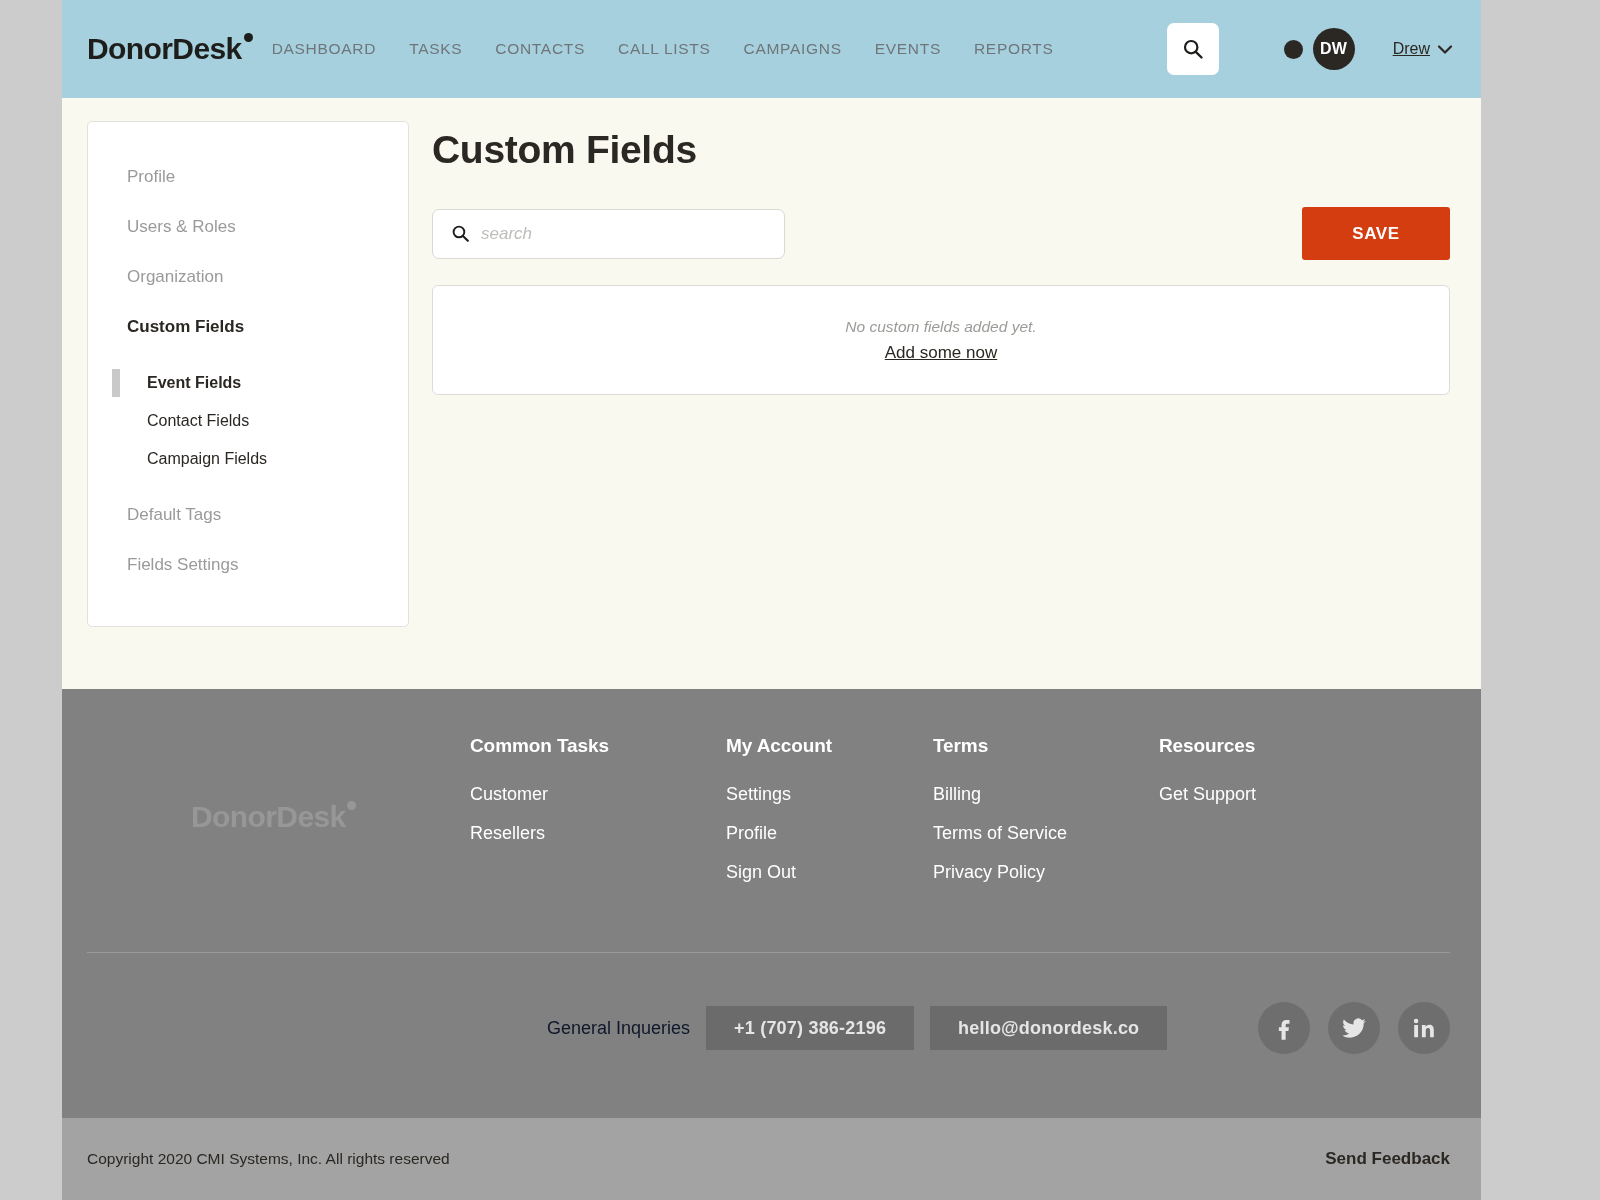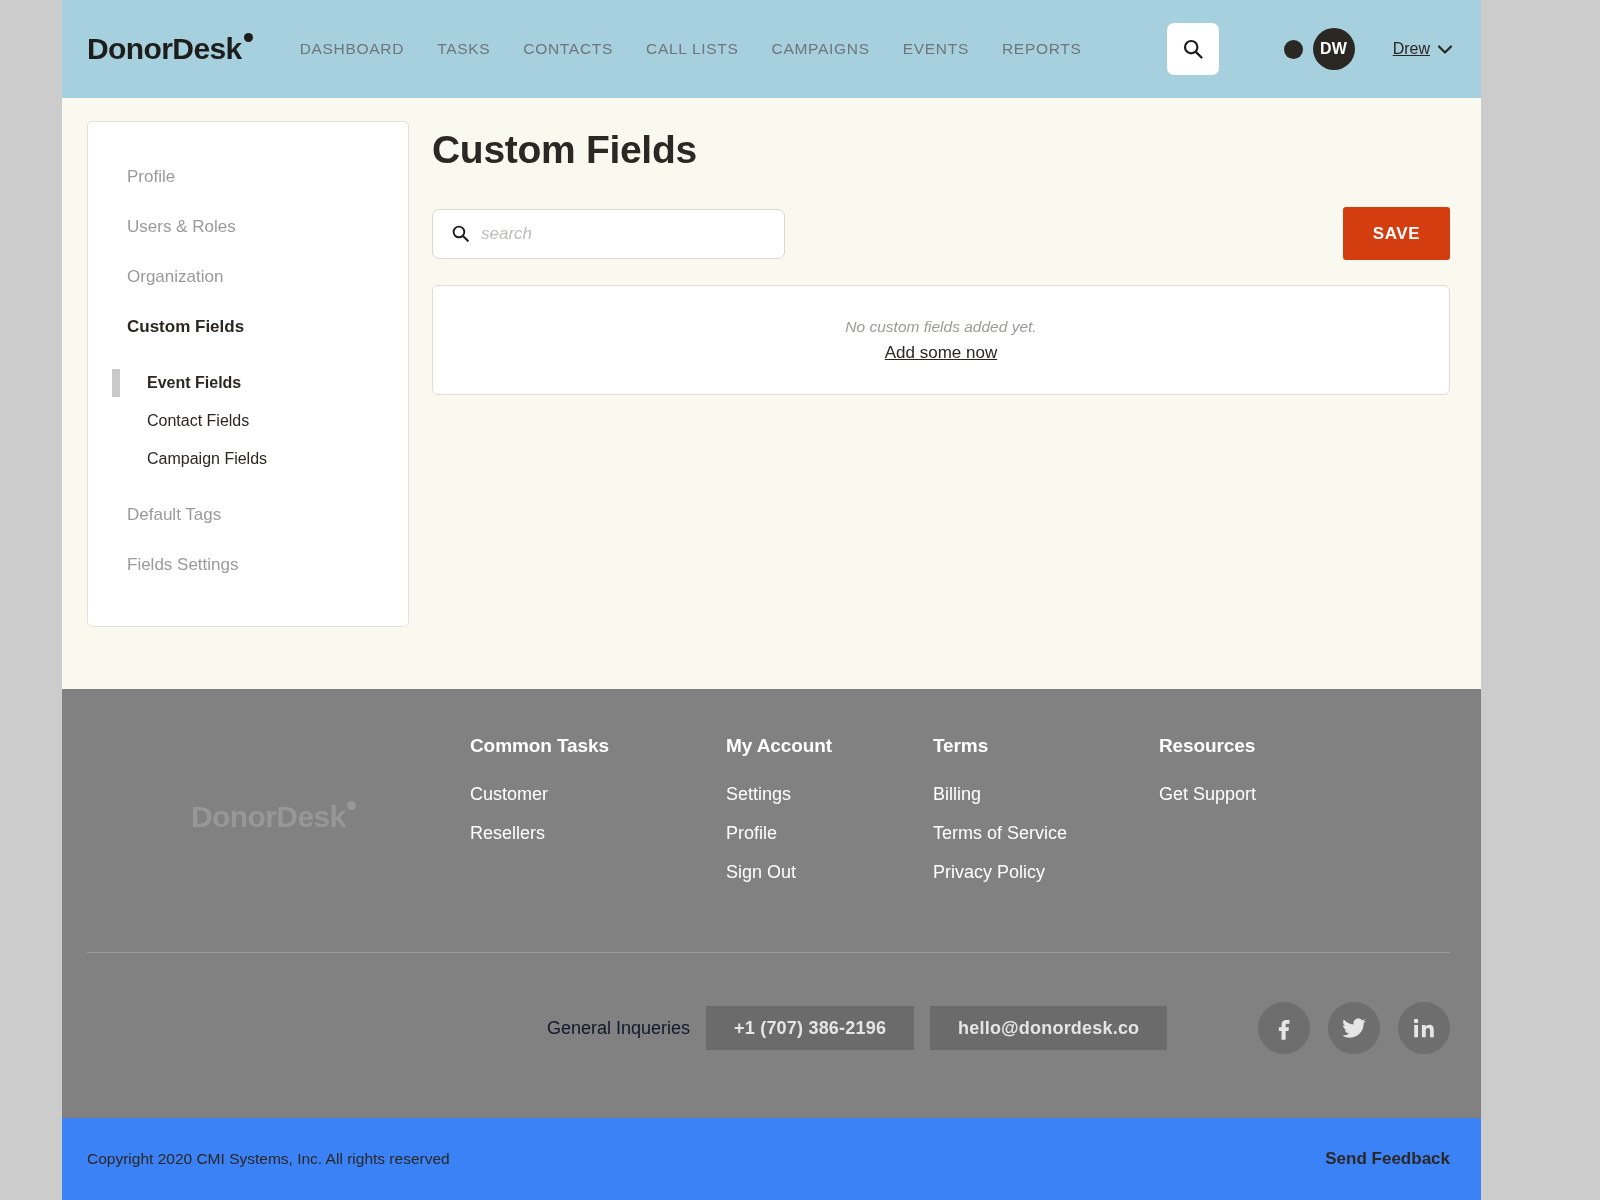--- a/index.html
+++ b/index.html
@@ -46,21 +46,21 @@
     right: 1px;
     top: 1px;
     width: 9px;
     height: 9px;
     border-radius: 50%;
     background: #1d1d1b;
   }
   .nav {
     display: flex;
     align-items: center;
-    margin-left: 46px;
+    margin-left: 18px;
     gap: 33px;
   }
   .nav-link {
     font-size: 15.5px;
     letter-spacing: 0.7px;
     color: #6f7579;
     text-decoration: none;
     cursor: pointer;
     white-space: nowrap;
   }
@@ -209,21 +209,21 @@
     font-size: 17px;
     font-style: italic;
     color: #6b6b6b;
   }
   .search-field input::placeholder {
     color: #bdbdb9;
     font-style: italic;
   }
   .save-btn {
     margin-left: auto;
-    width: 107px;
+    width: 148px;
     height: 53px;
     background: #d43d0f;
     color: #ffffff;
     border: none;
     border-radius: 3px;
     font-family: "Liberation Sans", sans-serif;
     font-size: 17px;
     font-weight: bold;
     letter-spacing: 0.6px;
     cursor: pointer;
@@ -361,21 +361,21 @@
     background: #6e6e6e;
     display: flex;
     align-items: center;
     justify-content: center;
     cursor: pointer;
   }
 
   
   .copyright-bar {
     flex: 1 1 auto;
-    background: #3b82f6;
+    background: #a3a3a3;
     padding: 0 31px 0 25px;
     display: flex;
     align-items: center;
   }
   .copyright-text {
     font-size: 15.5px;
     color: #2b2723;
   }
   .feedback-link {
     margin-left: auto;

